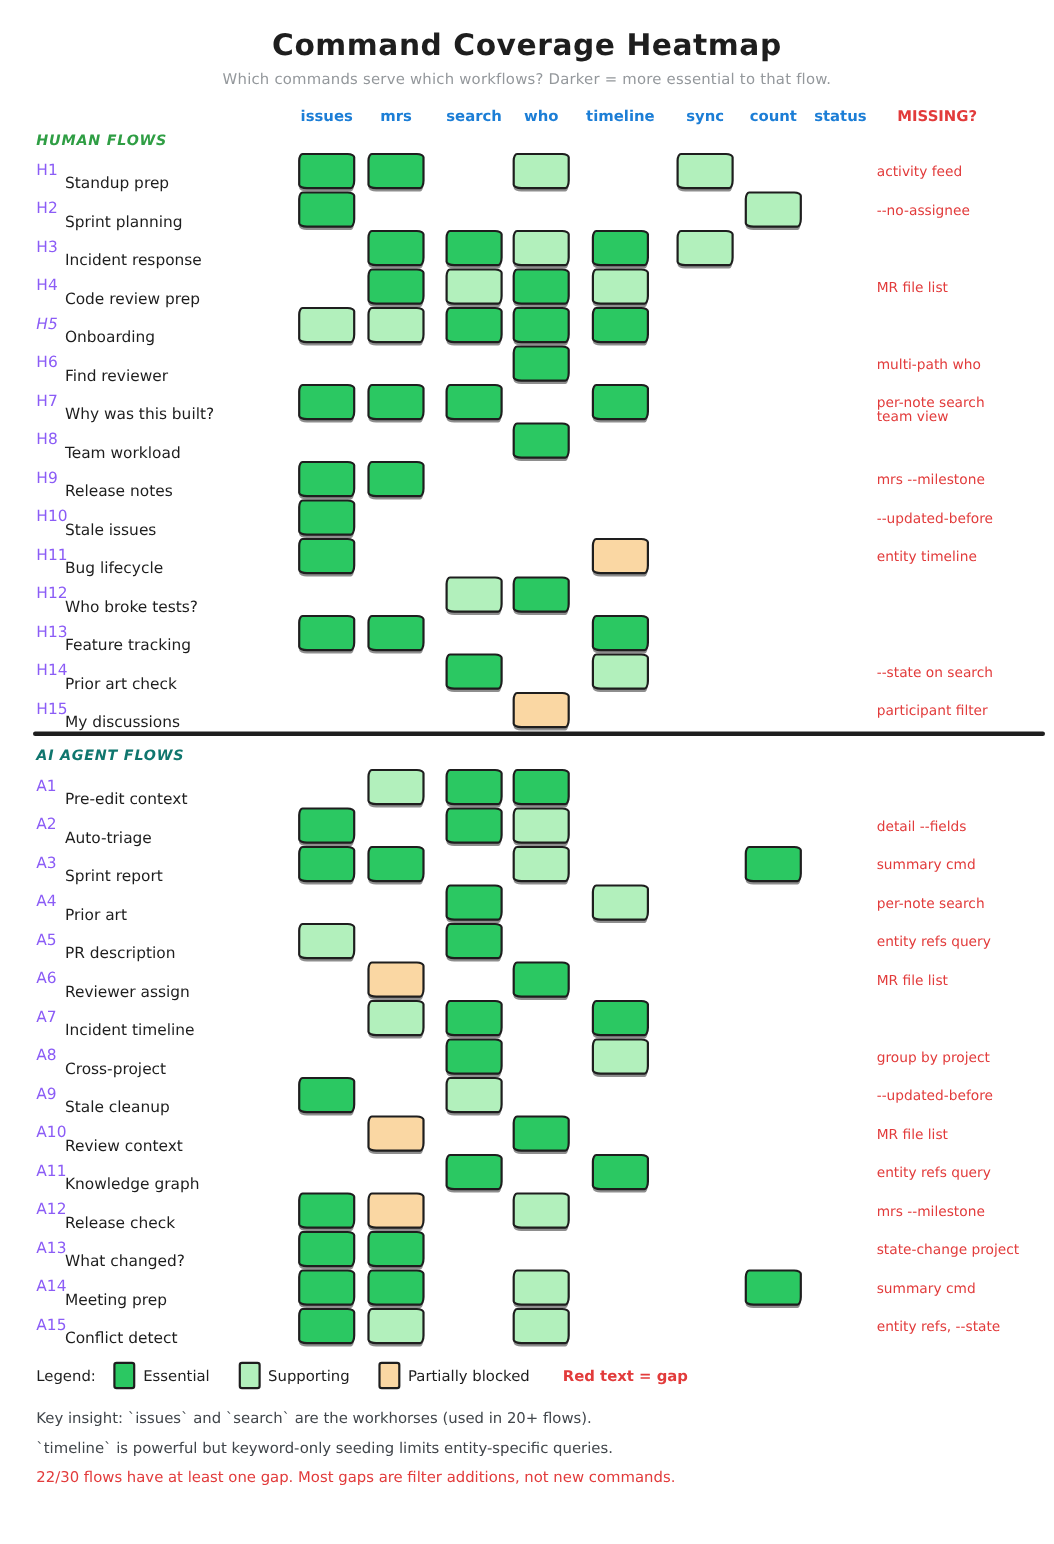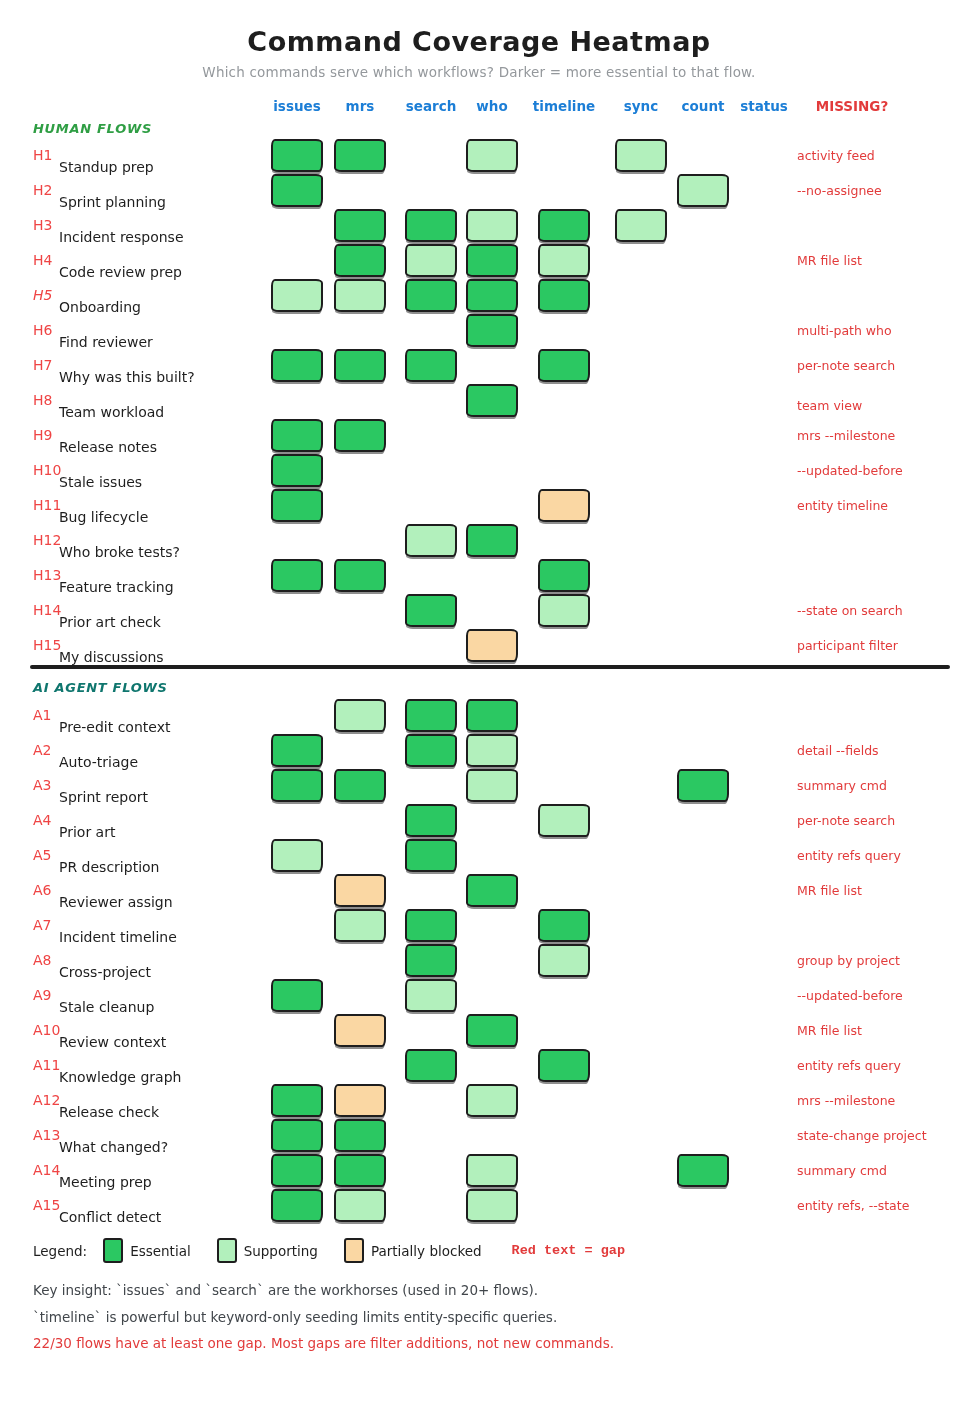--- a/index.html
+++ b/index.html
@@ -7,21 +7,21 @@
         font-family:"DejaVu Sans",sans-serif;overflow:hidden;}
   .title{position:absolute;top:26px;left:0;width:100%;text-align:center;
          font-size:27px;font-weight:bold;color:#1e1e1e;letter-spacing:.5px;}
   .subtitle{position:absolute;top:64px;left:0;width:100%;text-align:center;
             font-size:13.5px;color:#94989c;letter-spacing:.2px;}
   .col-header{position:absolute;transform:translateX(-50%);font-size:13.5px;
               font-weight:bold;color:#1c7ed6;white-space:nowrap;}
   .missing-header{color:#e23b3b;}
   .section-label{position:absolute;font-size:13px;font-weight:bold;
                  font-style:italic;letter-spacing:.7px;white-space:nowrap;}
-  .row-id{position:absolute;font-size:14px;color:#ef4444;white-space:nowrap;}
+  .row-id{position:absolute;font-size:14px;color:#8b5cf6;white-space:nowrap;}
   .row-label{position:absolute;font-size:14px;color:#1e1e1e;white-space:nowrap;margin-top:12px;}
   .cell{position:absolute;width:52px;height:33px;box-sizing:border-box;
         border:2.5px solid #1e1e1e;
         border-radius:4px 7px 4px 8px / 7px 4px 8px 4px;
         box-shadow:0 3px 0 -1px rgba(30,30,30,.5);}
   .missing-label{position:absolute;font-size:12.5px;color:#e23b3b;white-space:nowrap;}
   .divider{position:absolute;left:30px;width:920px;height:4px;background:#1e1e1e;border-radius:2px;}
   .legend{position:absolute;left:33px;top:1238px;display:flex;align-items:center;
           font-size:13.5px;color:#1e1e1e;}
   .legend-title{margin-right:16px;}
@@ -90,21 +90,21 @@
       <div class="row-id" style="left: 33px; top: 357px;">H7</div>
       <div class="row-label" style="left: 59px; top: 357px;">Why was this built?</div>
       <div class="cell" style="left: 271px; top: 349px; background: rgb(43, 200, 98);"></div>
       <div class="cell" style="left: 334px; top: 349px; background: rgb(43, 200, 98);"></div>
       <div class="cell" style="left: 405px; top: 349px; background: rgb(43, 200, 98);"></div>
       <div class="cell" style="left: 538px; top: 349px; background: rgb(43, 200, 98);"></div>
       <div class="missing-label" style="left: 797px; top: 358px;">per-note search</div>
       <div class="row-id" style="left: 33px; top: 392px;">H8</div>
       <div class="row-label" style="left: 59px; top: 392px;">Team workload</div>
       <div class="cell" style="left: 466px; top: 384px; background: rgb(43, 200, 98);"></div>
-      <div class="missing-label" style="left: 797px; top: 398px;">team view</div>
+      <div class="missing-label" style="left: 797px; top: 371px;">team view</div>
       <div class="row-id" style="left: 33px; top: 427px;">H9</div>
       <div class="row-label" style="left: 59px; top: 427px;">Release notes</div>
       <div class="cell" style="left: 271px; top: 419px; background: rgb(43, 200, 98);"></div>
       <div class="cell" style="left: 334px; top: 419px; background: rgb(43, 200, 98);"></div>
       <div class="missing-label" style="left: 797px; top: 428px;">mrs --milestone</div>
       <div class="row-id" style="left: 33px; top: 462px;">H10</div>
       <div class="row-label" style="left: 59px; top: 462px;">Stale issues</div>
       <div class="cell" style="left: 271px; top: 454px; background: rgb(43, 200, 98);"></div>
       <div class="missing-label" style="left: 797px; top: 463px;">--updated-before</div>
       <div class="row-id" style="left: 33px; top: 497px;">H11</div>
@@ -224,20 +224,20 @@
         </span>
         <span class="legend-item">
           <span class="swatch" style="background: rgb(178, 240, 188);"></span>
           <span>Supporting</span>
         </span>
         <span class="legend-item">
           <span class="swatch" style="background: rgb(250, 215, 163);"></span>
           <span>Partially blocked</span>
         </span>
       </span>
-    <span class="legend-gap" style="color: rgb(226, 59, 59); font-family: Liberation Mono, monospace;">Red text = gap</span>
+    <span class="legend-gap" style="color: rgb(226, 59, 59);">Red text = gap</span>
   </div>
   <div class="notes" id="notes">
       <div class="note">Key insight: `issues` and `search` are the workhorses (used in 20+ flows).</div>
       <div class="note">`timeline` is powerful but keyword-only seeding limits entity-specific queries.</div>
       <div class="note red">22/30 flows have at least one gap. Most gaps are filter additions, not new commands.</div>
     </div>
 </div>
 
 </body></html>

